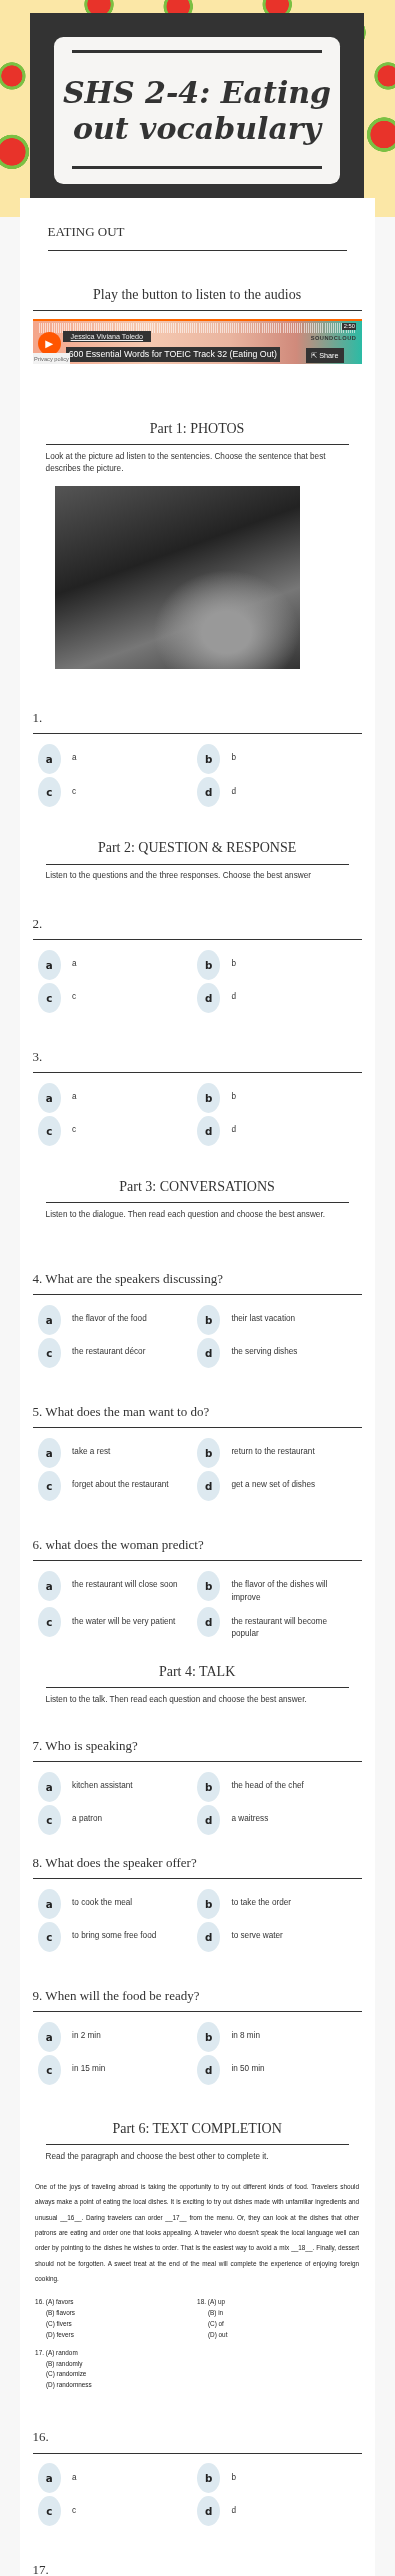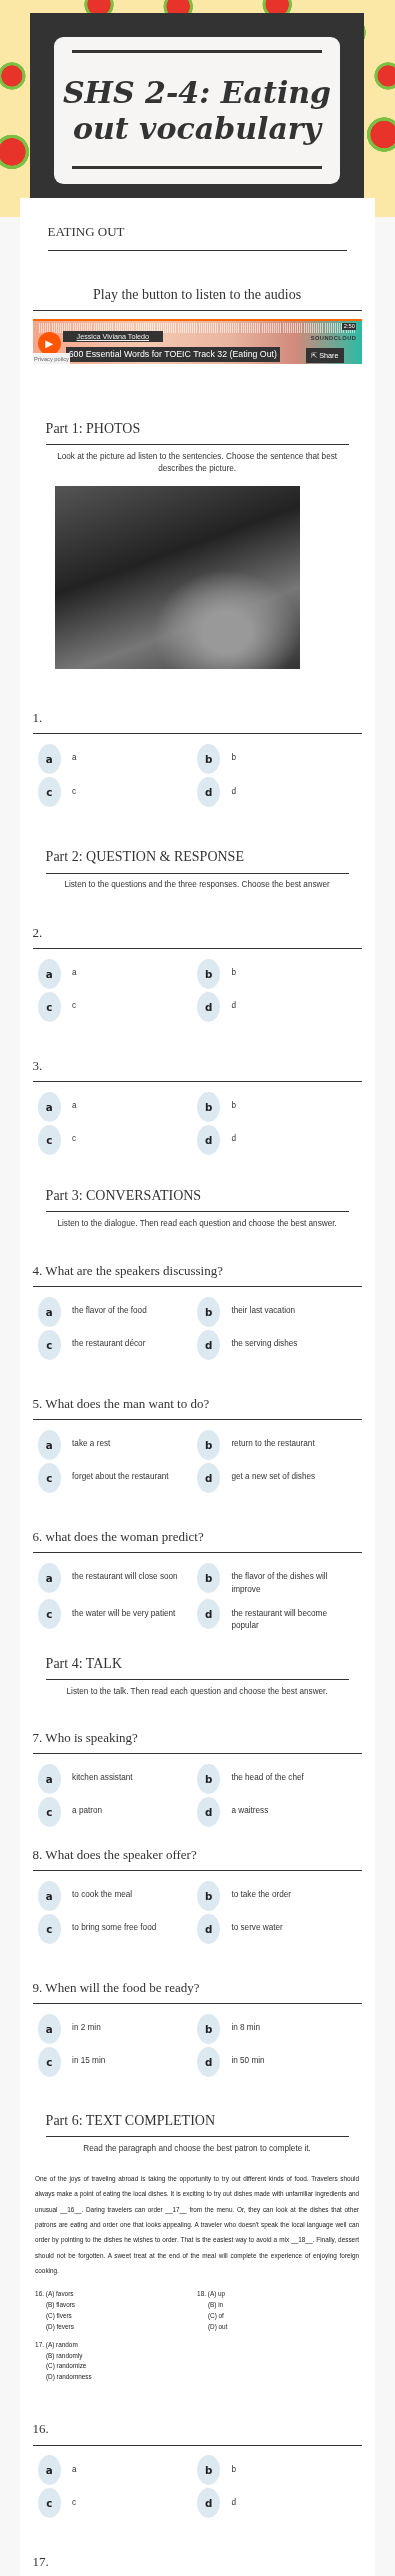--- a/index.html
+++ b/index.html
@@ -65,42 +65,43 @@
     opacity: .7;
   }
   .sc-time { position: absolute; right: 5.2px; top: 2.1px; font-size: 5.7px; color: #fff; background:#333; padding: 0.5px 1.5px; }
   .sc-brand { position: absolute; right: 5.2px; top: 14.4px; font-size: 5.7px; font-weight: bold; color: #333; letter-spacing: 0.5px; }
   .sc-play {
     position: absolute; left: 5.2px; top: 11.3px; width: 23px; height: 23px; border-radius: 50%;
     background: #f50; display: flex; align-items: center; justify-content: center; color: #fff; font-size: 10.3px;
   }
   .sc-artist {
     position: absolute; left: 30px; top: 10.3px; background: #333; color: #eee;
-    font-size: 7.2px; padding: 1px 14px; text-decoration: underline;
+    font-size: 7.2px; padding: 1px 8px; text-decoration: underline;
   }
   .sc-track {
     position: absolute; left: 33px; top: 26px; background: #333; color: #fff;
     font-size: 8.8px; padding: 2.1px 3.1px; height: 15px;
   }
   .sc-privacy {
     position: absolute; left: 0; bottom: 0; background: #f2f2f2; color: #666;
     font-size: 5.7px; padding: 2.1px 1.5px;
   }
   .sc-share {
     position: absolute; right: 18px; top: 27px; background: #333; color: #fff;
     font-size: 7.2px; padding: 3.1px 5.2px;
   }
 
   .part { padding: 0 26px; }
   .part-title {
     font-family: "Liberation Serif", serif; font-size: 14px; color: #333;
     padding: 0 0 7.2px 0;
+    text-align: center;
   }
   .part-desc {
-    font-size: 8.2px; line-height: 1.55; color: #333; padding: 6.2px 0 0 0; text-align: center;
+    font-size: 8.2px; line-height: 1.55; color: #333; padding: 6.2px 0 0 0;
   }
 
   .photo {
     margin: 10.3px 0 0 9.8px; width: 245px; height: 183px;
     background: radial-gradient(ellipse at 70% 80%, #999 0 10%, transparent 30%),
                 linear-gradient(160deg, #555 0%, #222 40%, #777 70%, #333 100%);
     position: relative;
   }
 
   .question { padding: 0 13px; }
@@ -188,21 +189,21 @@
           <div class="opt-badge">c</div>
           <div class="opt-text">c</div>
         </div>
       <div class="option">
           <div class="opt-badge">d</div>
           <div class="opt-text">d</div>
         </div>
     </div>
   </div>
 
-  <div class="part" style="margin-top:42px">
+  <div class="part" style="margin-top:33px">
     <div class="part-title">Part 2: QUESTION &amp; RESPONSE</div>
     <div class="rule"></div>
     <div class="part-desc">Listen to the questions and the three responses. Choose the best answer</div>
   </div>
 
   <div class="question" style="margin-top:33px">
     <div class="q-title">2.</div>
     <div class="rule"></div>
     <div class="options">
       <div class="option">
@@ -246,21 +247,21 @@
         </div>
     </div>
   </div>
 
   <div class="part" style="margin-top:33px">
     <div class="part-title">Part 3: CONVERSATIONS</div>
     <div class="rule"></div>
     <div class="part-desc">Listen to the dialogue. Then read each question and choose the best answer.</div>
   </div>
 
-  <div class="question" style="margin-top:32px">
+  <div class="question" style="margin-top:49px">
     <div class="q-title">4. What are the speakers discussing?</div>
     <div class="rule"></div>
     <div class="options">
       <div class="option">
           <div class="opt-badge">a</div>
           <div class="opt-text">the flavor of the food</div>
         </div>
       <div class="option">
           <div class="opt-badge">b</div>
           <div class="opt-text">their last vacation</div>
@@ -393,21 +394,21 @@
       <div class="option">
           <div class="opt-badge">d</div>
           <div class="opt-text">in 50 min</div>
         </div>
     </div>
   </div>
 
   <div class="part" style="margin-top:36px">
     <div class="part-title">Part 6: TEXT COMPLETION</div>
     <div class="rule"></div>
-    <div class="part-desc">Read the paragraph and choose the best patron to complete it.</div>
+    <div class="part-desc">Read the paragraph and choose the best other to complete it.</div>
   </div>
 
   <div class="passage">One of the joys of traveling abroad is taking the opportunity to try out different kinds of food. Travelers should always make a point of eating the local dishes. It is exciting to try out dishes made with unfamiliar ingredients and unusual __16__. Daring travelers can order __17__ from the menu. Or, they can look at the dishes that other patrons are eating and order one that looks appealing. A traveler who doesn't speak the local language well can order by pointing to the dishes he wishes to order. That is the easiest way to avoid a mix __18__. Finally, dessert should not be forgotten. A sweet treat at the end of the meal will complete the experience of enjoying foreign cooking.</div>
   <div class="choices-scan">
     <div>
       <div class="choice-block">
         <div><span>16.</span> <span>(A) favors</span></div>
         <div class="ci">(B) flavors</div>
         <div class="ci">(C) fivers</div>
         <div class="ci">(D) fevers</div>

